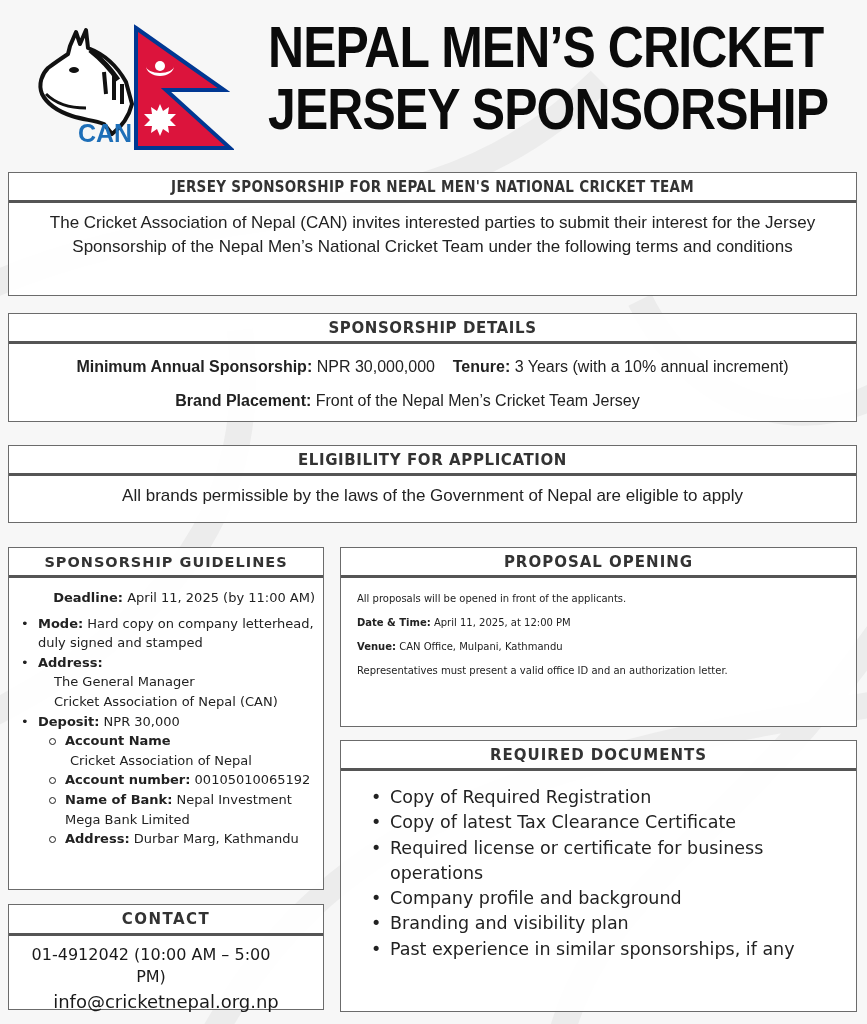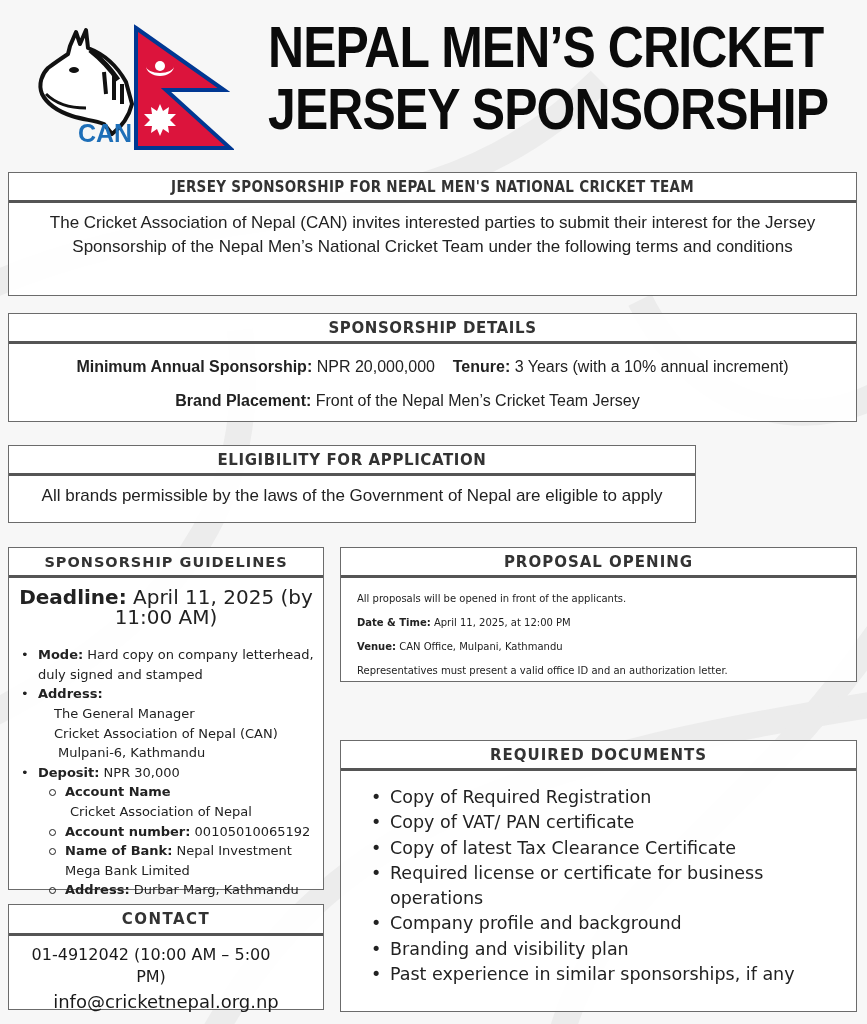--- a/index.html
+++ b/index.html
@@ -44,43 +44,43 @@
   .center { text-align: center; }
   .b { font-weight: 700; }
 
   #b-intro { left: 8px; top: 172px; width: 849px; height: 124px; }
   #b-intro .box-head { font-family: "DejaVu Sans Condensed", "DejaVu Sans", sans-serif; font-size: 15px; letter-spacing: 0.3px; }
   #b-intro .box-body { font-family: "Liberation Sans", sans-serif; font-size: 17px; line-height: 24px; padding: 8px 16px; color: #222; }
 
   #b-details { left: 8px; top: 313px; width: 849px; height: 109px; }
   #b-details .box-body { font-family: "Liberation Sans", sans-serif; font-size: 16px; line-height: 34px; color: #222; padding: 6px 10px; }
 
-  #b-elig { left: 8px; top: 445px; width: 688px; height: 78px; }
+  #b-elig { left: 8px; top: 445px; width: 849px; height: 78px; }
   #b-elig .box-body { font-family: "Liberation Sans", sans-serif; font-size: 17px; line-height: 24px; color: #222; padding: 8px 10px; }
 
   #b-sub { left: 8px; top: 547px; width: 316px; height: 343px; }
   #b-sub .box-head { font-size: 14.5px; letter-spacing: 1px; }
   #b-sub .box-body { font-size: 13px; line-height: 19.6px; padding: 10px 8px 0 8px; color: #222; }
-  .deadline { font-size: 20px; text-align: center; margin-bottom: 18px; }
+  .deadline { font-size: 13px; text-align: right; margin-bottom: 6px; }
   ul.l1 { list-style: none; }
   ul.l1 > li { position: relative; padding-left: 21px; }
   ul.l1 > li::before { content: "\2022"; position: absolute; left: 4px; top: 0; font-size: 13px; }
   .addr-line { padding-left: 16px; }
   ul.l2 { list-style: none; }
   ul.l2 > li { position: relative; padding-left: 27px; }
   ul.l2 > li::before { content: ""; position: absolute; left: 11px; top: 7px; width: 5px; height: 5px; border: 1.3px solid #222; border-radius: 50%; }
   .acct-name { padding-left: 5px; }
 
   #b-contact { left: 8px; top: 904px; width: 316px; height: 106px; }
   #b-contact .box-head { height: 31px; letter-spacing: 1.5px; font-size: 15px; }
   #b-contact .box-body { text-align: center; padding: 8px 8px; }
   .phone { font-size: 16px; line-height: 22px; margin-right: 30px; }
   .email { font-size: 18px; line-height: 28px; }
 
-  #b-prop { left: 340px; top: 547px; width: 517px; height: 135px; }
+  #b-prop { left: 340px; top: 547px; width: 517px; height: 180px; }
   #b-prop .box-head { letter-spacing: 1px; }
   #b-prop .box-body { font-size: 10px; line-height: 24px; padding: 9px 16px; color: #222; }
 
   #b-docs { left: 340px; top: 740px; width: 517px; height: 272px; }
   #b-docs .box-head { letter-spacing: 1px; }
   #b-docs .box-body { font-size: 17.5px; line-height: 25.3px; padding: 14px 14px 0 30px; color: #222; }
   #b-docs ul { list-style: none; }
   #b-docs li { position: relative; padding-left: 19px; }
   #b-docs li::before { content: "\2022"; position: absolute; left: 0; top: 0; }
 </style>
@@ -133,21 +133,21 @@
 
 <div class="box" id="b-intro">
   <div class="box-head">JERSEY SPONSORSHIP FOR NEPAL MEN'S NATIONAL CRICKET TEAM</div>
   <div class="box-body center">The Cricket Association of Nepal (CAN) invites interested parties to submit their interest for the Jersey Sponsorship of the Nepal Men’s National Cricket Team under the following terms and conditions</div>
 </div>
 
 <div class="box" id="b-details">
   <div class="box-head">SPONSORSHIP DETAILS</div>
   <div class="box-body center">
     <div>
-      <span class="b">Minimum Annual Sponsorship:</span><span> NPR 20,000,000</span>
+      <span class="b">Minimum Annual Sponsorship:</span><span> NPR 30,000,000</span>
       &nbsp;&nbsp;
       <span class="b">Tenure:</span><span> 3 Years (with a 10% annual increment)</span>
     </div>
     <div style="margin-left:-50px;">
       <span class="b">Brand Placement:</span><span> Front of the Nepal Men’s Cricket Team Jersey</span>
     </div>
   </div>
 </div>
 
 <div class="box" id="b-elig">
@@ -162,21 +162,20 @@
       <span class="b">Deadline:</span><span> April 11, 2025 (by 11:00 AM)</span>
     </div>
     <ul class="l1">
       <li>
         <span class="b">Mode:</span><span> Hard copy on company letterhead, duly signed and stamped</span>
       </li>
       <li>
         <span class="b">Address:</span>
         <div class="addr-line">The General Manager</div>
         <div class="addr-line">Cricket Association of Nepal (CAN)</div>
-        <div class="addr-line" style="padding-left:20px;">Mulpani-6, Kathmandu</div>
       </li>
       <li>
         <span class="b">Deposit:</span><span> NPR 30,000</span>
         <ul class="l2">
           <li>
             <span class="b">Account Name</span>
             <div class="acct-name">Cricket Association of Nepal</div>
           </li>
           <li>
             <span class="b">Account number:</span><span> 00105010065192</span>
@@ -213,21 +212,20 @@
     </div>
     <div>Representatives must present a valid office ID and an authorization letter.</div>
   </div>
 </div>
 
 <div class="box" id="b-docs">
   <div class="box-head">REQUIRED DOCUMENTS</div>
   <div class="box-body">
     <ul>
       <li>Copy of Required Registration</li>
-      <li>Copy of VAT/ PAN certificate</li>
       <li>Copy of latest Tax Clearance Certificate</li>
       <li>Required license or certificate for business operations</li>
       <li>Company profile and background</li>
       <li>Branding and visibility plan</li>
       <li>Past experience in similar sponsorships, if any</li>
     </ul>
   </div>
 </div>
 
 </body></html>

